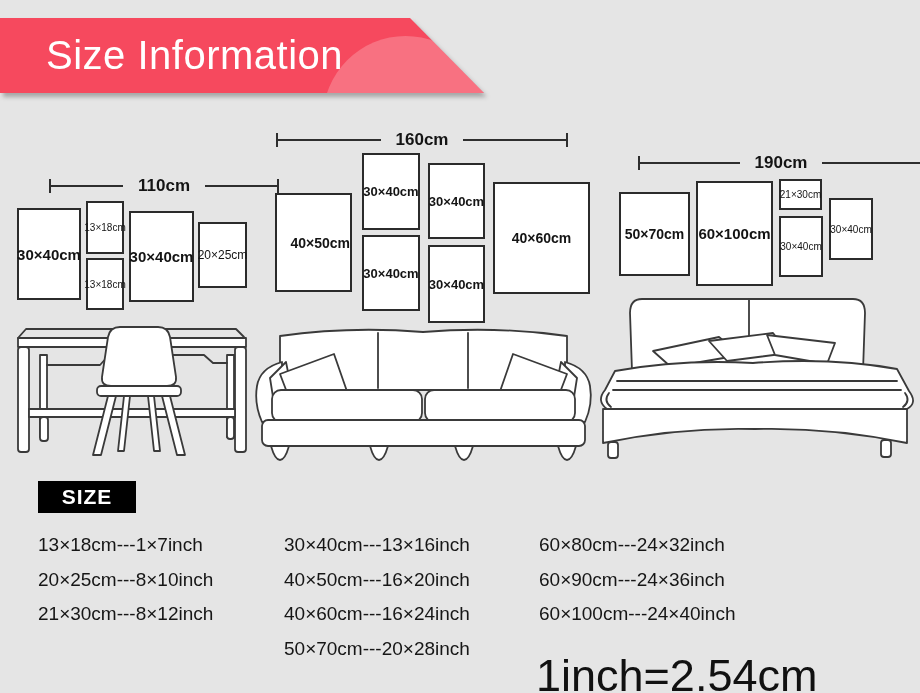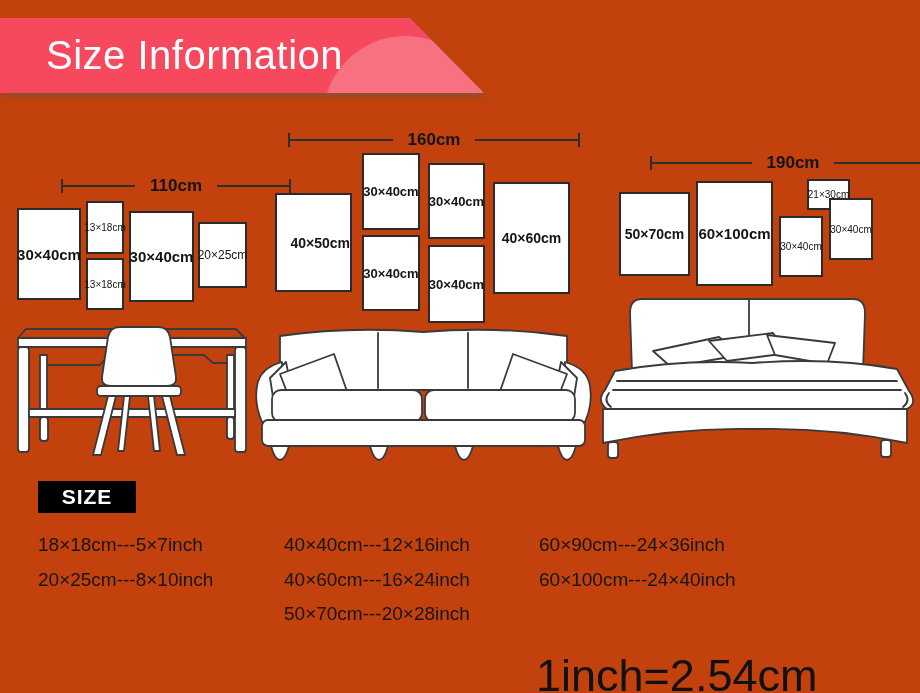--- a/index.html
+++ b/index.html
@@ -1,29 +1,29 @@
 <!DOCTYPE html>
 <html><head>
 <meta charset="utf-8">
 <style>
   html,body{margin:0;padding:0;background:#ffffff;}
   body{font-family:"Liberation Sans",sans-serif;}
-  .stage{position:relative;width:920px;height:693px;background:#c2410c;overflow:hidden;color:#1c1c1c;}
+  .stage{position:relative;width:920px;height:693px;background:#e5e5e5;overflow:hidden;color:#1c1c1c;}
 
   
   .banner-wrap{position:absolute;left:0;top:18px;filter:drop-shadow(3px 4px 2px rgba(90,90,90,.45));}
   .banner{position:relative;width:484px;height:75px;background:#f6495e;
           clip-path:polygon(0 0,410px 0,100% 100%,0 100%);}
   .banner .fold{position:absolute;left:323px;top:18px;width:165px;height:165px;border-radius:50%;
           background:rgba(255,255,255,.22);}
   .banner .title{position:absolute;left:46px;top:50%;transform:translateY(-52%);
           font-size:40px;color:#ffffff;letter-spacing:.5px;white-space:nowrap;}
 
   
-  .dimline{position:absolute;display:flex;align-items:center;height:16px;margin-left:12px;}
+  .dimline{position:absolute;display:flex;align-items:center;height:16px;}
   .dimline .tick{width:2px;height:14px;background:#2e2e2e;}
   .dimline .seg{flex:1;height:2px;background:#2e2e2e;}
   .dimline .lab{padding:0 15px;font-size:17px;font-weight:700;color:#141414;white-space:nowrap;}
 
   
   .frame{position:absolute;box-sizing:border-box;border:2px solid #2b2b2b;background:#fff;
          display:flex;align-items:center;justify-content:center;}
   .frame span{white-space:nowrap;color:#141414;}
   .fz15b span{font-size:15px;font-weight:700;text-align:right;}
   .fz14b span{font-size:14px;font-weight:700;}
@@ -98,40 +98,40 @@
       </div>
     <div class="frame fz13b" style="left:362px;top:235px;width:58px;height:76px;">
         <span>30×40cm</span>
       </div>
     <div class="frame fz13b" style="left:428px;top:163px;width:57px;height:76px;">
         <span>30×40cm</span>
       </div>
     <div class="frame fz13b" style="left:428px;top:245px;width:57px;height:78px;">
         <span>30×40cm</span>
       </div>
-    <div class="frame fz14b" style="left:493px;top:182px;width:77px;height:112px;">
+    <div class="frame fz14b" style="left:493px;top:182px;width:97px;height:112px;">
         <span>40×60cm</span>
       </div>
   </div>
 
   <div>
     <div class="dimline" style="left:638px;top:155px;width:286px;">
       <span class="tick"></span>
       <span class="seg"></span>
       <span class="lab">190cm</span>
       <span class="seg"></span>
       <span class="tick"></span>
     </div>
     <div class="frame fz14b" style="left:619px;top:192px;width:71px;height:84px;">
         <span>50×70cm</span>
       </div>
     <div class="frame fz15b" style="left:696px;top:181px;width:77px;height:105px;">
         <span>60×100cm</span>
       </div>
-    <div class="frame fz10" style="left:779px;top:179px;width:43px;height:31px;margin-left:28px;">
+    <div class="frame fz10" style="left:779px;top:179px;width:43px;height:31px;">
         <span>21×30cm</span>
       </div>
     <div class="frame fz10" style="left:779px;top:216px;width:44px;height:61px;">
         <span>30×40cm</span>
       </div>
     <div class="frame fz10" style="left:829px;top:198px;width:44px;height:62px;">
         <span>30×40cm</span>
       </div>
   </div>
 
@@ -185,30 +185,33 @@
     <path class="nofill" d="M18,102 Q12,110 20,116"></path>
     <path class="nofill" d="M314,102 Q320,110 312,116"></path>
     <path d="M12,118 L316,118 L316,152 Q240,136 164,138 Q88,136 12,152 Z"></path>
     <rect x="17" y="151" width="10" height="16" rx="3"></rect>
     <rect x="290" y="149" width="10" height="17" rx="3"></rect>
   </svg>
 
   <div class="badge">SIZE</div>
 
   <div class="col" style="left:38px;">
-    <div class="row">18×18cm---5×7inch</div>
+    <div class="row">13×18cm---1×7inch</div>
     <div class="row">20×25cm---8×10inch</div>
+    <div class="row">21×30cm---8×12inch</div>
   </div>
 
   <div class="col" style="left:284px;">
-    <div class="row">40×40cm---12×16inch</div>
+    <div class="row">30×40cm---13×16inch</div>
+    <div class="row">40×50cm---16×20inch</div>
     <div class="row">40×60cm---16×24inch</div>
     <div class="row">50×70cm---20×28inch</div>
   </div>
 
   <div class="col" style="left:539px;">
+    <div class="row">60×80cm---24×32inch</div>
     <div class="row">60×90cm---24×36inch</div>
     <div class="row">60×100cm---24×40inch</div>
   </div>
 
   <div class="formula">1inch=2.54cm</div>
 
 </div>
 
 </body></html>

